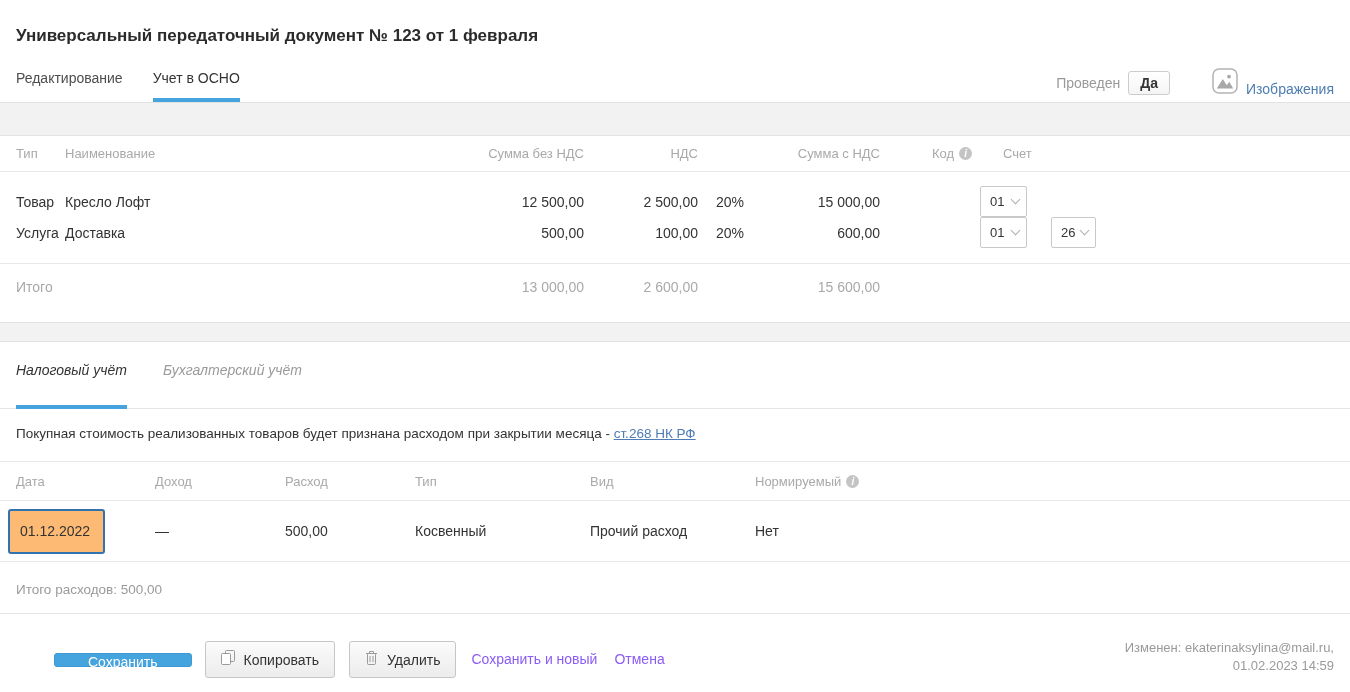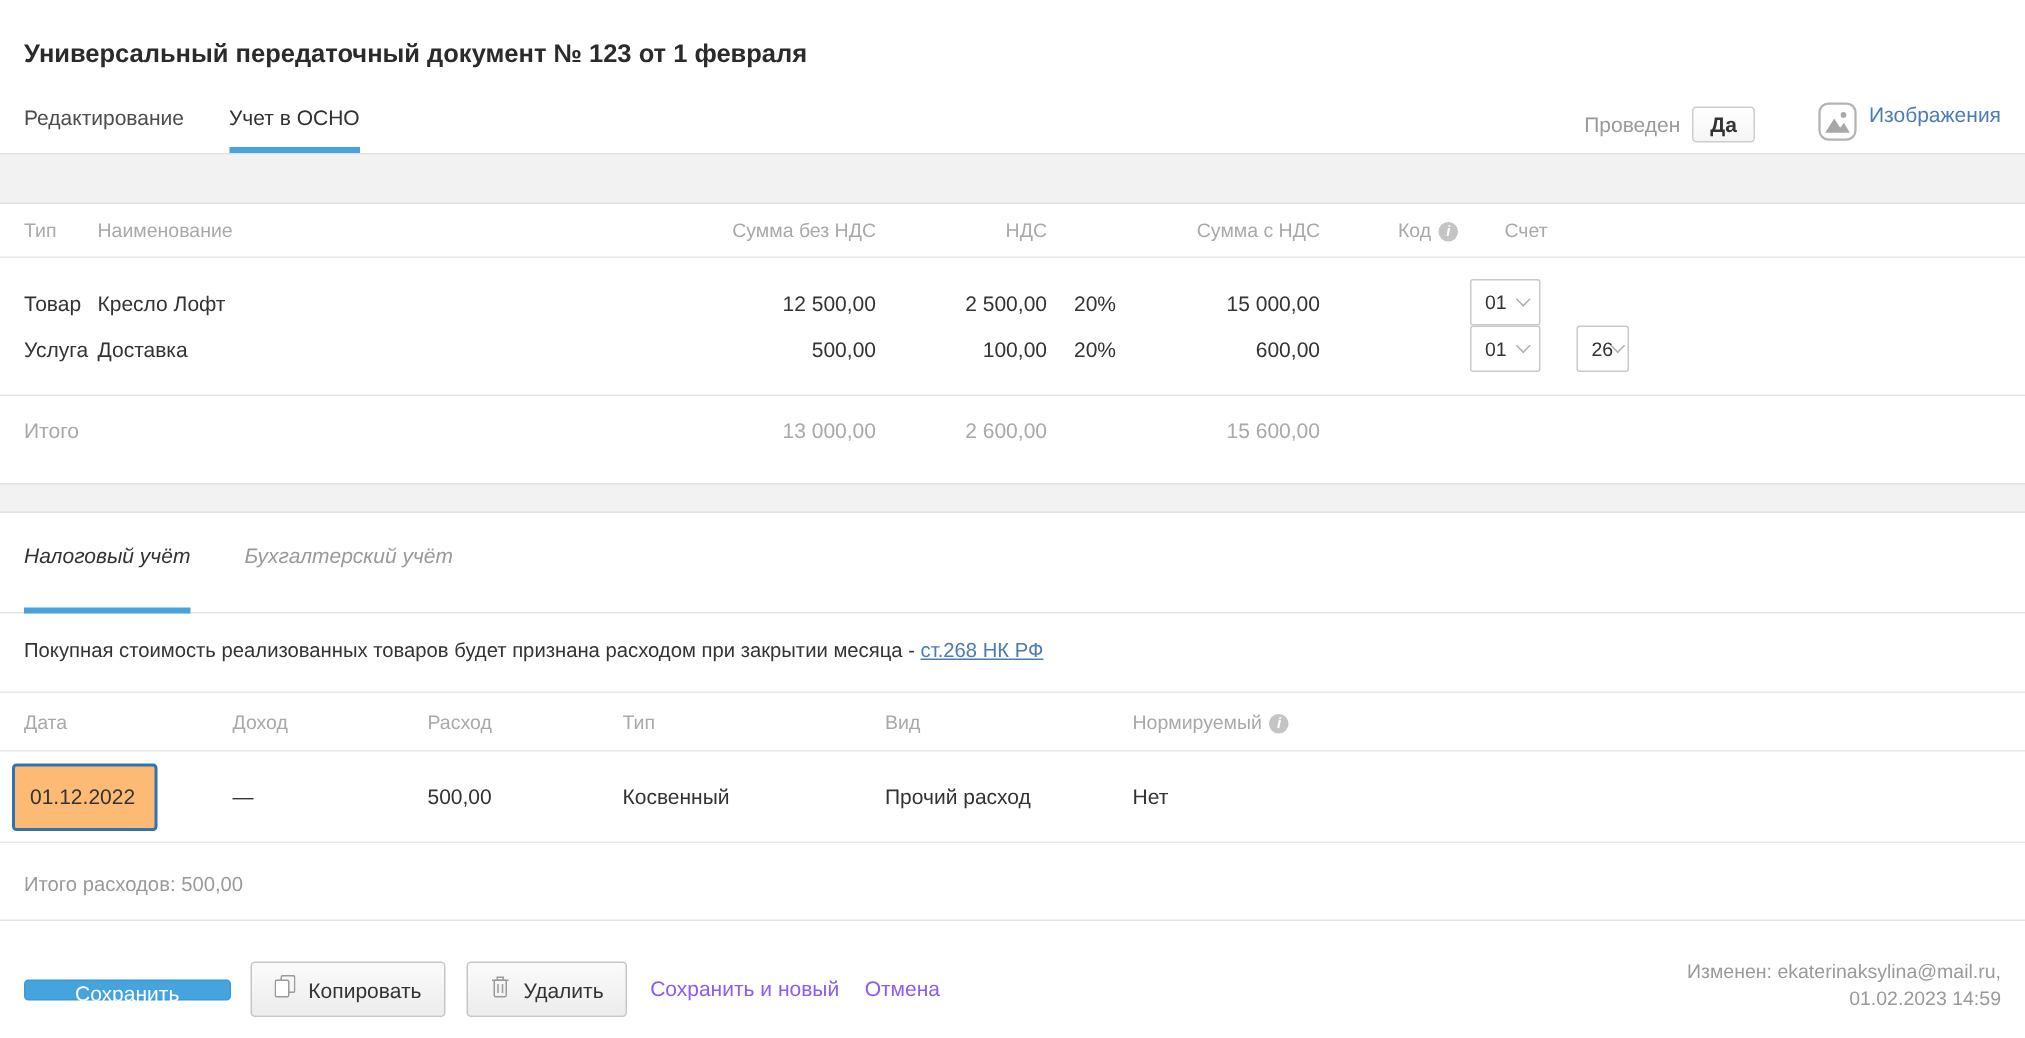--- a/index.html
+++ b/index.html
@@ -13,21 +13,21 @@
   
   .title { margin:26px 16px 0; font-size:17px; font-weight:bold; color:#2b2b2b; }
   .tabs-row { display:flex; justify-content:space-between; align-items:flex-start; padding:0 16px; margin-top:24px; }
   .tabs { display:flex; gap:30px; }
   .tab { font-size:14px; color:#4d4d4d; padding-bottom:12px; cursor:pointer; border-bottom:4px solid transparent; }
   .tab.active { color:#333; border-bottom-color:#45a3de; }
   .head-right { display:flex; align-items:center; margin-top:-2px; }
   .posted-label { color:#9a9a9a; font-size:14px; margin-right:8px; }
   .badge { border:1px solid #ccc; border-radius:3px; background:linear-gradient(#fff,#f5f5f5);
            padding:3px 11px; font-size:14px; font-weight:600; color:#333; cursor:pointer; font-family:inherit; }
-  .images-wrap { display:flex; align-items:flex-start; gap:8px; margin-left:42px; cursor:pointer; }
+  .images-wrap { display:flex; align-items:flex-end; gap:8px; margin-left:42px; cursor:pointer; }
   .images-link { color:#4d7cb3; font-size:14px; text-decoration:none; }
 
   
   .band { height:34px; background:#f2f2f2; border-top:1px solid #e2e2e2; border-bottom:1px solid #e2e2e2; }
   .band.small { height:20px; }
 
   
   .grid1 { display:grid; grid-template-columns:49px 375px 144px 114px 64px 118px 99px 120px 1fr; padding:0 16px; }
   .thead1 { height:36px; align-items:center; color:#a9a9a9; font-size:13px; border-bottom:1px solid #e8e8e8; }
   .num { text-align:right; }
@@ -35,21 +35,21 @@
   .c-code { padding-left:52px; }
   .c-acct { padding-left:24px; }
   .tbody1 { padding:14px 0 15px; border-bottom:1px solid #e8e8e8; }
   .irow { height:31px; align-items:center; font-size:14px; }
   .trow-wrap { padding:7px 0 20px; }
   .trow { height:31px; align-items:center; color:#a9a9a9; font-size:14px; }
 
   .sel { display:inline-flex; align-items:center; justify-content:space-between; width:47px; height:31px;
          border:1px solid #c9c9c9; border-radius:2px; background:#fff; padding:0 7px 0 9px;
          font-size:13px; color:#333; cursor:pointer;margin-left:48px; }
-  .sel.acct { width:35px; }
+  .sel.acct { width:45px; }
   .chev { width:7px; height:7px; border-right:1.5px solid #b0b0b0; border-bottom:1.5px solid #b0b0b0;
           transform:rotate(45deg); margin-top:-4px; flex:none; }
 
   .info { display:inline-block; width:13px; height:13px; border-radius:50%; background:#c4c4c4; color:#fff;
           font-size:10px; line-height:13px; text-align:center; font-style:italic; font-weight:bold;
           margin-left:5px; vertical-align:1px; cursor:default; }
   .info::after { content:"i"; }
 
   
   .tabs2 { display:flex; gap:36px; padding:20px 16px 0; border-bottom:1px solid #e5e5e5; }
@@ -65,21 +65,21 @@
   .row2 { height:61px; align-items:center; border-bottom:1px solid #e8e8e8; font-size:14px; }
   .date-input { width:97px; height:45px; border:2px solid #3273af; border-radius:3px; padding:0 0 0 10px;
                 font-size:14px; color:#333; font-family:inherit; outline:none; background:#fdba74; margin-left:-8px; }
   .total2 { margin:20px 16px 0; color:#9a9a9a; font-size:13.5px; }
 
   
   .footer-sep { margin-top:16px; border-top:1px solid #e5e5e5; }
   .footer { display:flex; justify-content:space-between; align-items:flex-start; padding:27px 16px 0; }
   .actions { display:flex; align-items:center; }
   .btn-primary { background:#45a3de; border:1px solid #3d99d3; color:#fff; border-radius:3px; height:14px;
-                 padding:0 33px; font-size:14px; font-family:inherit; cursor:pointer; }
+                 padding:0 33px; font-size:14px; font-family:inherit; cursor:pointer;margin-left:38px; }
   .btn { background:linear-gradient(#fbfbfb,#ececec); border:1px solid #c6c6c6; border-radius:3px; height:37px;
          padding:0 15px; font-size:14px; color:#333; display:inline-flex; align-items:center; gap:9px;
          font-family:inherit; cursor:pointer; }
   .btn.copy { margin-left:13px; }
   .btn.del { margin-left:14px; }
   .link-btn { color:#8b5cf6; font-size:14px; text-decoration:none; line-height:29px; cursor:pointer; }
   .link-btn.first { margin-left:15px; }
   .link-btn.second { margin-left:17px; }
   .meta { text-align:right; color:#9a9a9a; font-size:13px; line-height:18px; margin-top:-2px; }
 </style>

